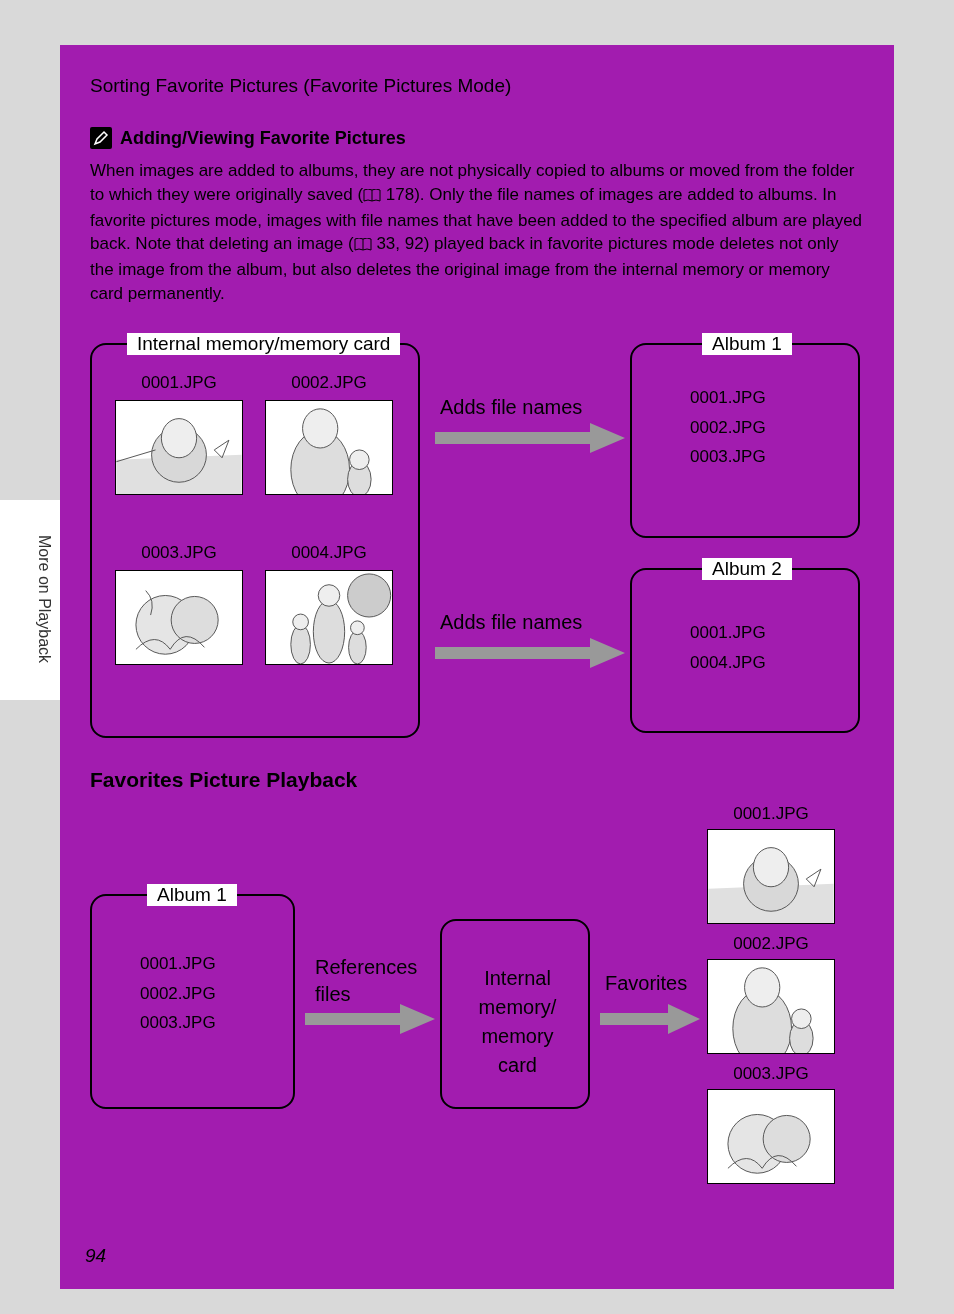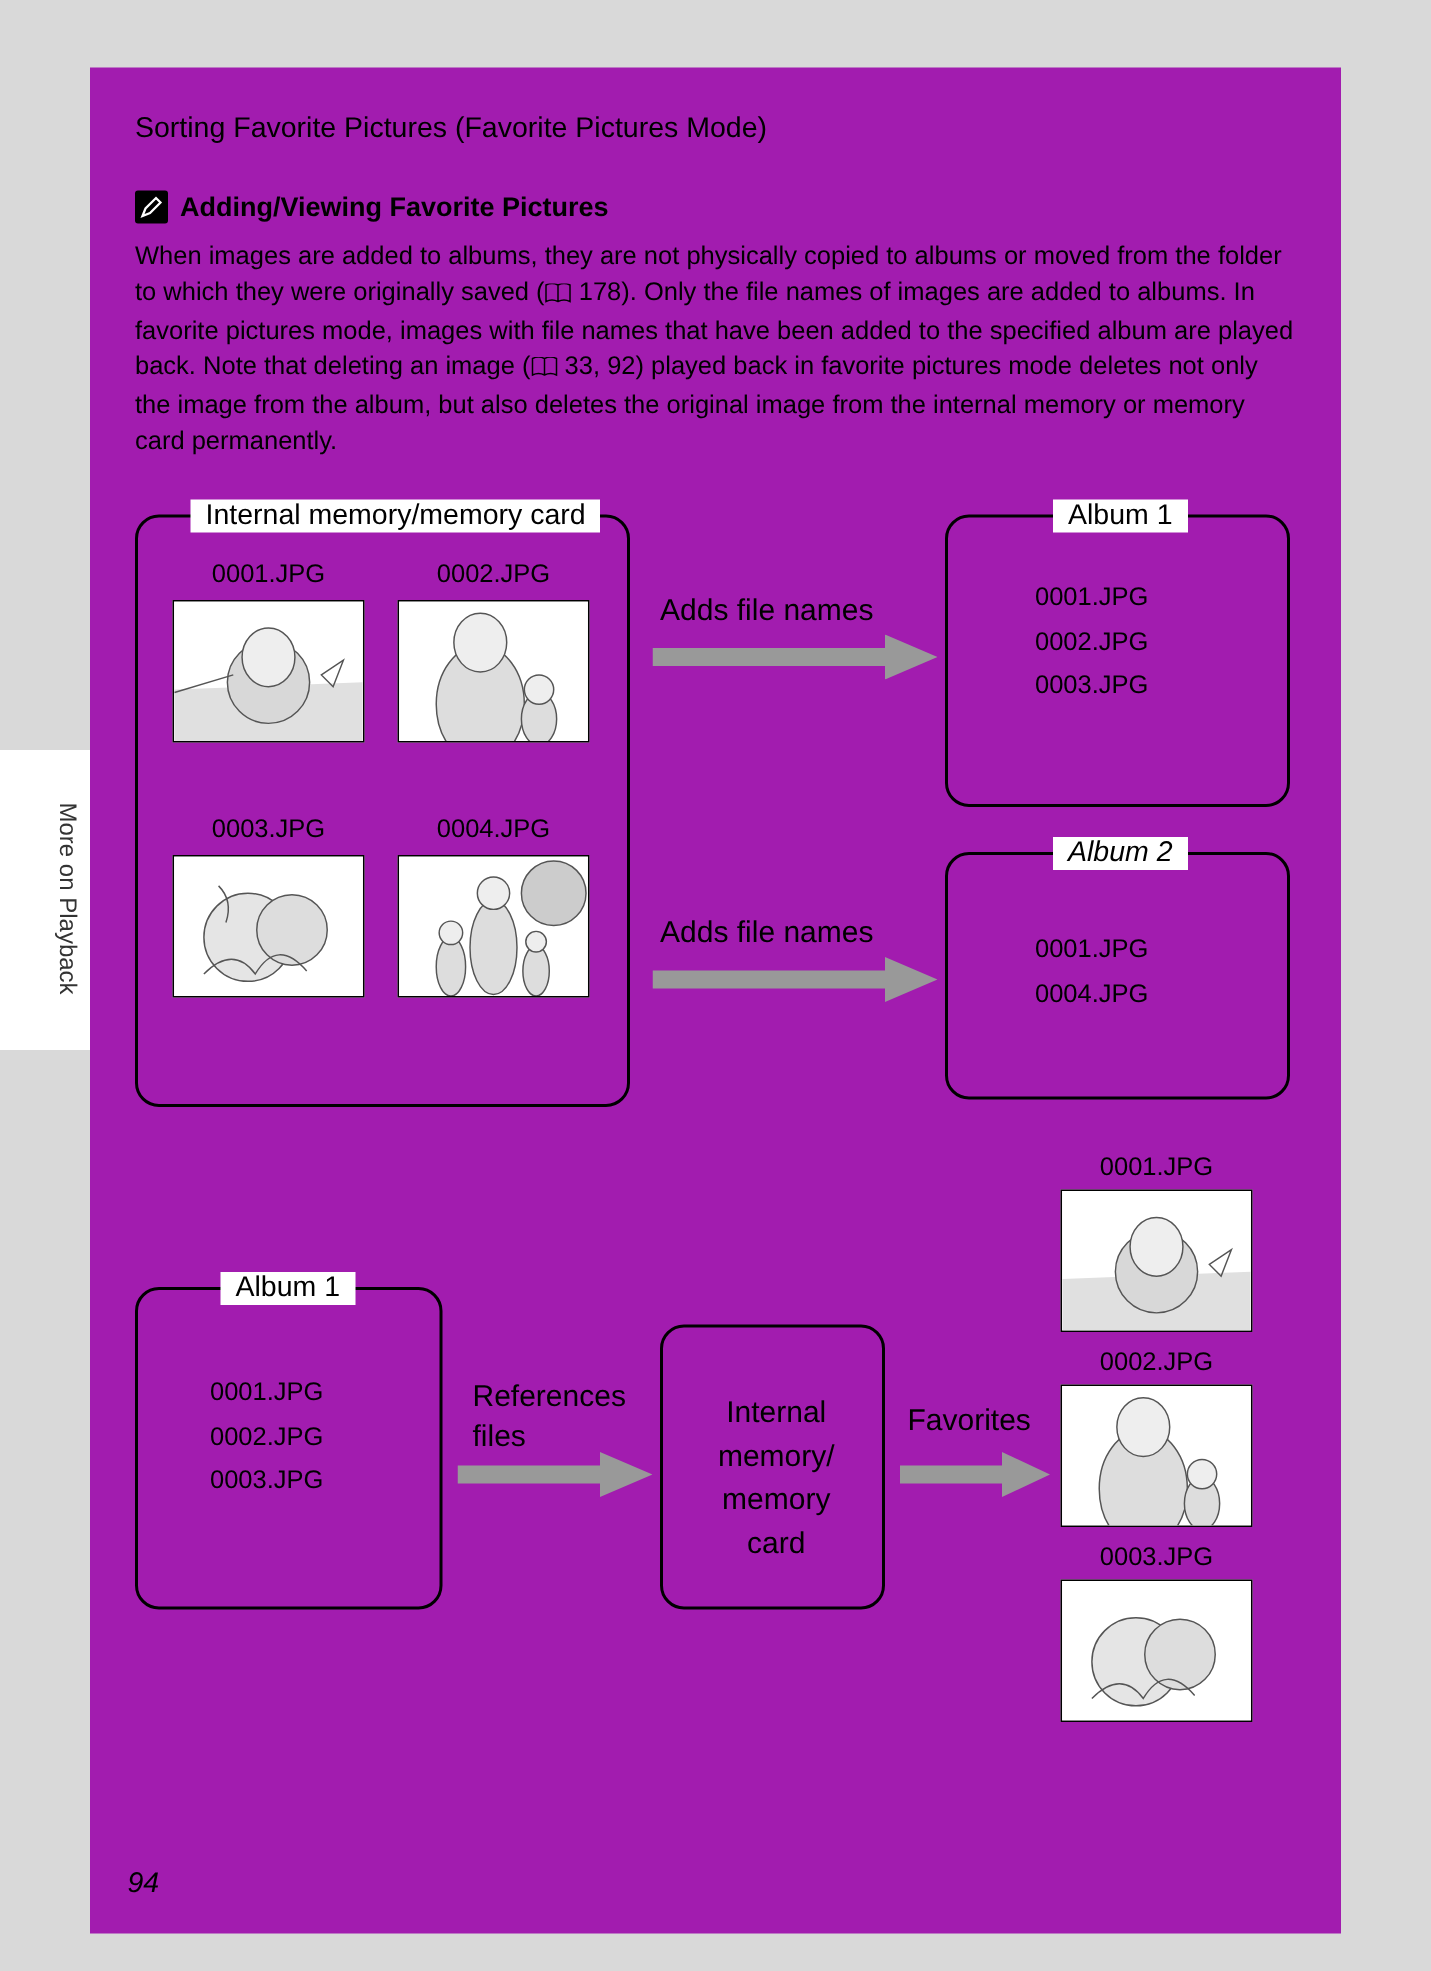--- a/index.html
+++ b/index.html
@@ -224,28 +224,29 @@
 
       <div class="arrow-label" style="left:350px; top:283px;">Adds file names</div>
       <div class="big-arrow" style="left:345px; top:310px;">
         <svg width="190" height="30" viewBox="0 0 190 30">
             <rect y="9" width="160" height="12" fill="#999"></rect>
             <path d="M155 0 L190 15 L155 30 Z" fill="#999"></path>
           </svg>
       </div>
 
       <div class="fieldbox" style="left:540px; top:240px; width:230px; height:165px;">
-        <div class="fieldbox-label" style="left:70px;font-style:italic;">Album 2</div>
+        <div class="fieldbox-label" style="left:70px;">Album 2</div>
       </div>
       <div class="file-list" style="left:600px; top:290px;">
         <div>0001.JPG</div>
         <div>0004.JPG</div>
       </div>
     </div>
 
+    <h2 class="subheading">Favorites Picture Playback</h2>
 
     <div class="diagram2">
 
       <div class="fieldbox" style="left:0; top:90px; width:205px; height:215px;">
         <div class="fieldbox-label" style="left:55px;">Album 1</div>
       </div>
       <div class="file-list" style="left:50px; top:145px;">
         <div>0001.JPG</div>
         <div>0002.JPG</div>
         <div>0003.JPG</div>

